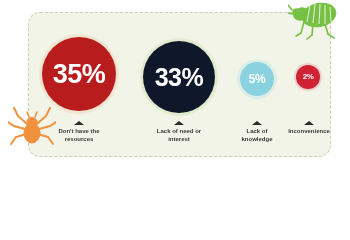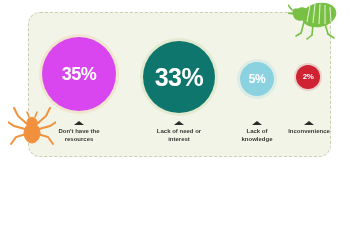--- a/index.html
+++ b/index.html
@@ -40,28 +40,28 @@
     align-items: center;
     justify-content: center;
     color: #ffffff;
     font-weight: bold;
     letter-spacing: -0.5px;
     line-height: 1;
   }
   #bubble-0 {
     left: 42px; top: 37px;
     width: 74px; height: 74px;
-    background: #d946ef;
-    font-size: 18px;
+    background: #b91c1c;
+    font-size: 27px;
     box-shadow: 0 0 0 3px rgba(242,145,61,0.14);
   }
   #bubble-1 {
     left: 143px; top: 41px;
     width: 72px; height: 72px;
-    background: #0f766e;
+    background: #0f172a;
     font-size: 25px;
     box-shadow: 0 0 0 3px rgba(140,193,82,0.16);
   }
   #bubble-2 {
     left: 240px; top: 62px;
     width: 34px; height: 34px;
     background: #8bd2e0;
     font-size: 12px;
     box-shadow: 0 0 0 3px rgba(139,210,224,0.20);
   }

